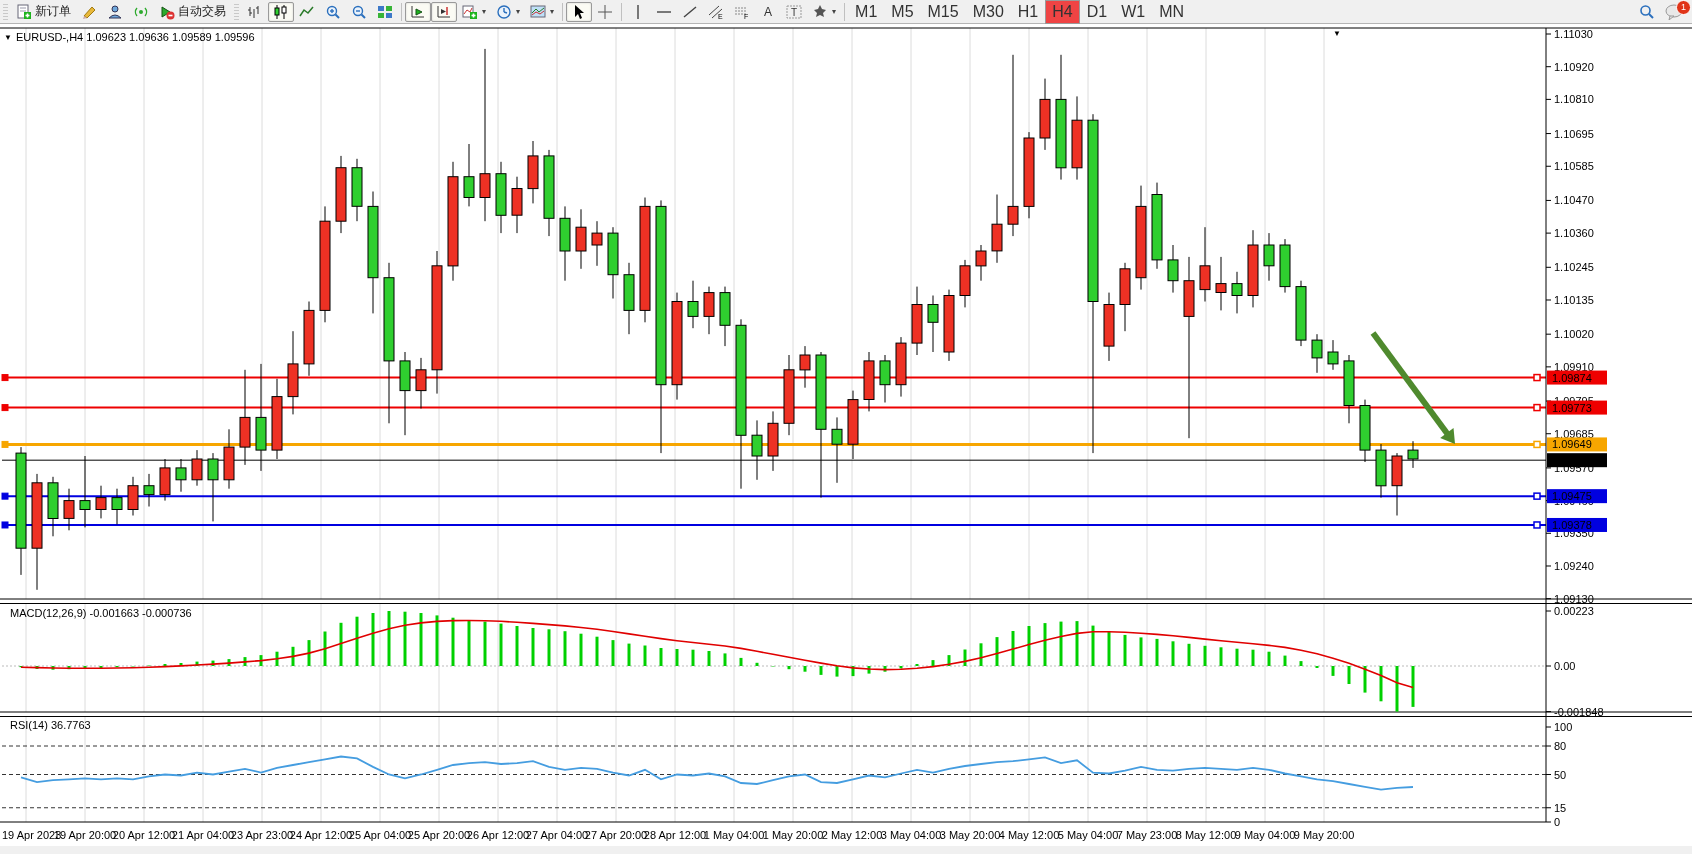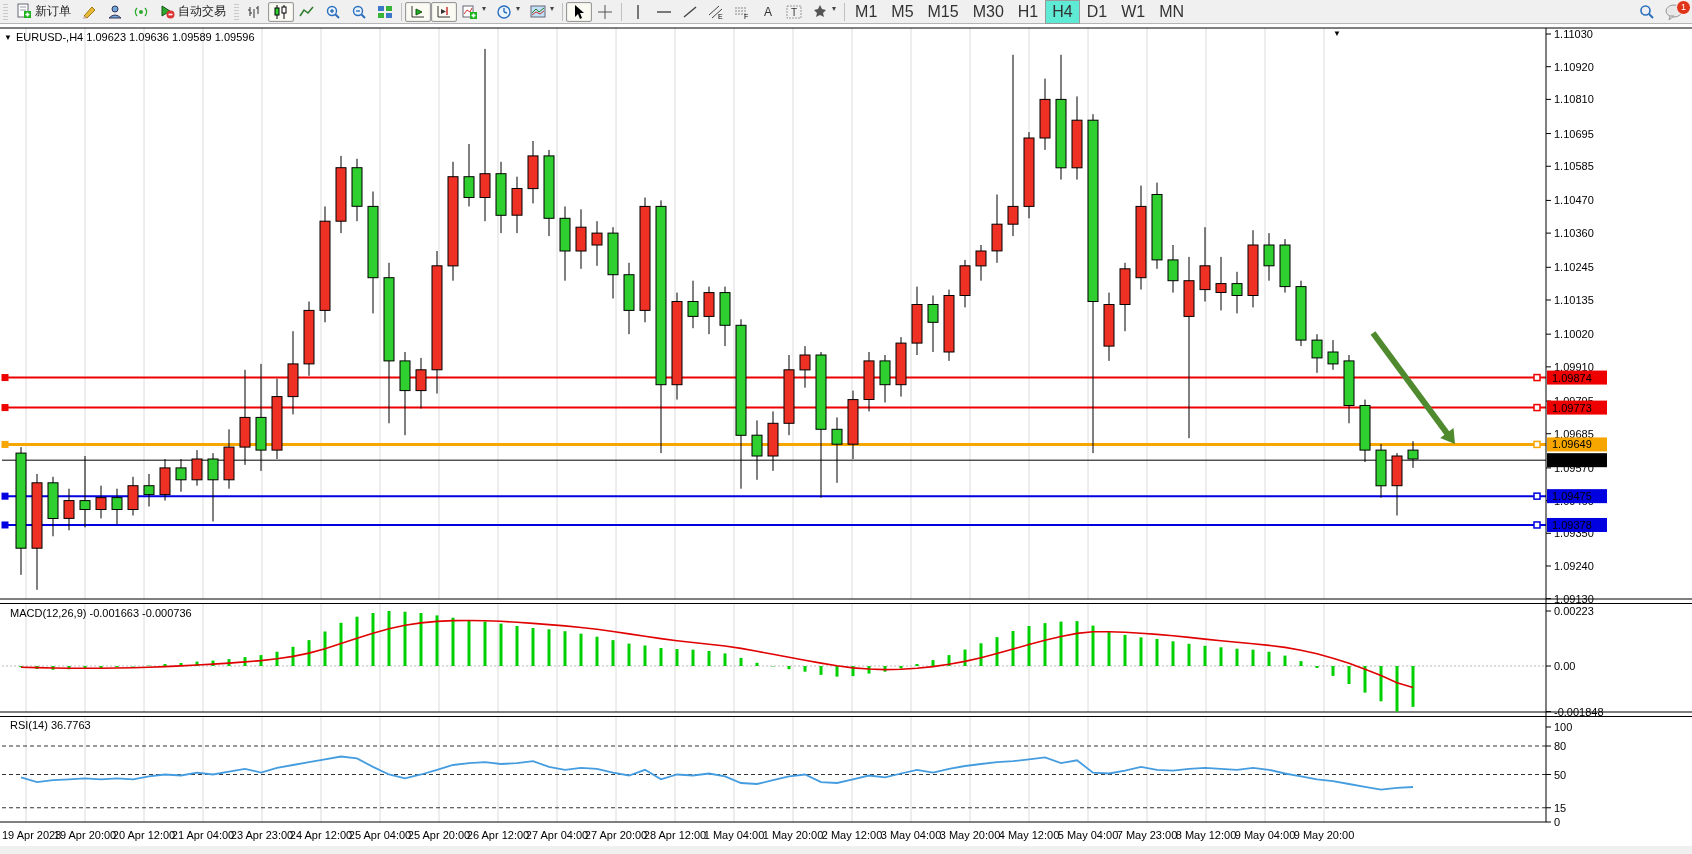--- a/index.html
+++ b/index.html
@@ -1,24 +1,24 @@
 <!DOCTYPE html>
 <html><head>
 <meta charset="utf-8">
 <style>
   html,body{margin:0;padding:0;background:#ececec;font-family:"Liberation Sans",sans-serif;}
   #app{width:1692px;height:854px;position:relative;background:#fff;overflow:hidden;}
   
   #toolbar{height:23px;background:#f0f0f0;border-bottom:1px solid #b5b5b5;display:flex;align-items:center;font-size:12px;color:#222;position:relative;}
   .tgrip{width:5px;height:16px;margin:0 3px;background:repeating-linear-gradient(0deg,#c9c9c9 0 1px,#f0f0f0 1px 3px);}
   .tsep{width:1px;height:18px;background:#c0c0c0;margin:0 3px;}
-  .tbtn{display:flex;align-items:flex-start;gap:3px;padding:1px 4px;border:1px solid transparent;border-radius:2px;cursor:default;white-space:nowrap;}
+  .tbtn{display:flex;align-items:center;gap:3px;padding:1px 4px;border:1px solid transparent;border-radius:2px;cursor:default;white-space:nowrap;}
   .tbtn.on{background:#fbfbf4;border:1px solid #9a9a9a;box-shadow:inset 0 0 2px #ccc;}
   .tf{padding:2px 6px;font-size:16px;color:#333;border:1px solid transparent;}
-  .tf.on{background:#5eead4;border:1px solid #9a9a9a;}
+  .tf.on{background:#ef4444;border:1px solid #9a9a9a;}
   .caret{font-size:8px;color:#444;margin-left:1px;}
   .micon{width:16px;height:16px;display:inline-flex;align-items:center;justify-content:center;position:relative;font-size:13px;line-height:1;}
   #tb-right{position:absolute;right:8px;top:0;height:23px;display:flex;align-items:center;gap:10px;}
   .badge{position:absolute;top:-4px;right:-7px;background:#e03418;color:#fff;border-radius:50%;width:13px;height:13px;font-size:9px;display:flex;align-items:center;justify-content:center;border:1px solid #fff;}
   
   #chartwrap{position:absolute;top:24px;left:0;width:1692px;height:830px;background:#fff;}
   svg text{font-family:"Liberation Sans",sans-serif;}
   .ax{font-size:11px;fill:#000;}
   .cap{font-size:11px;fill:#000;}
 </style>

